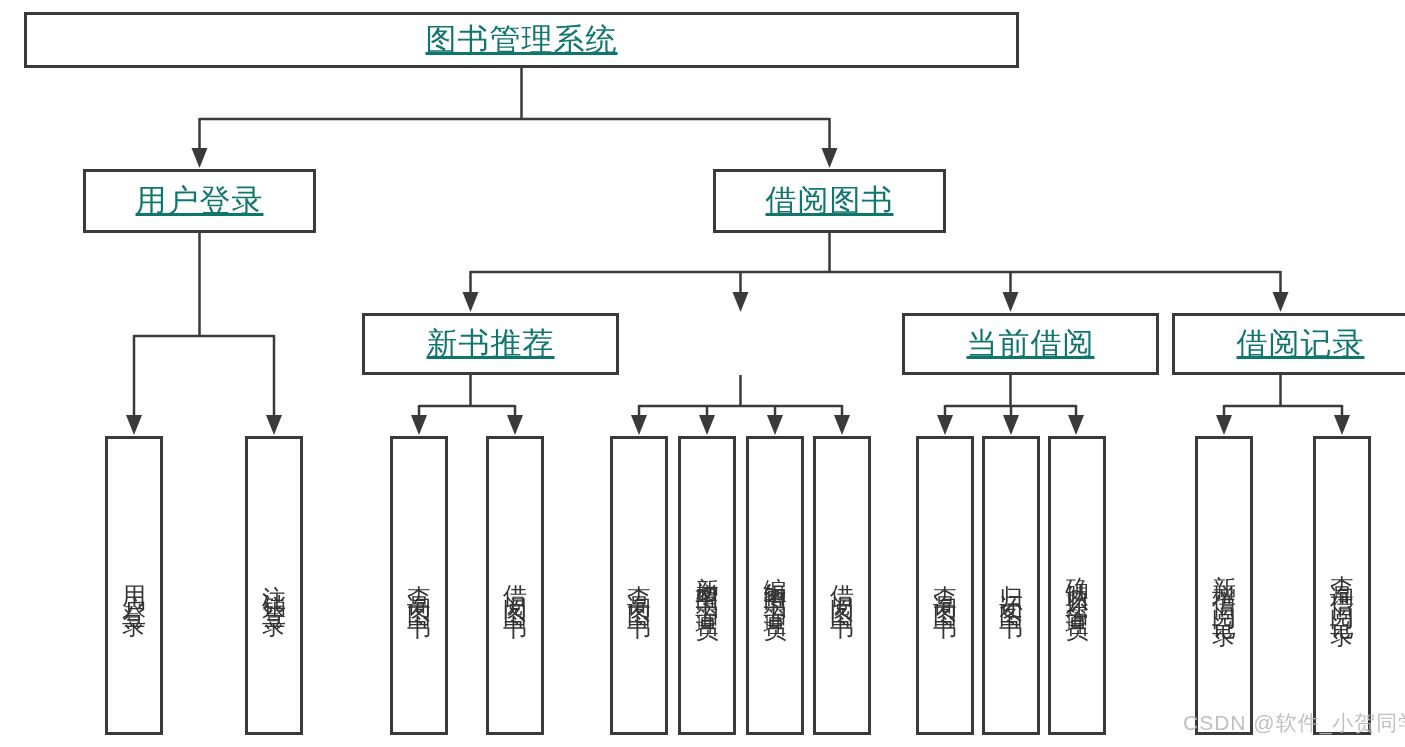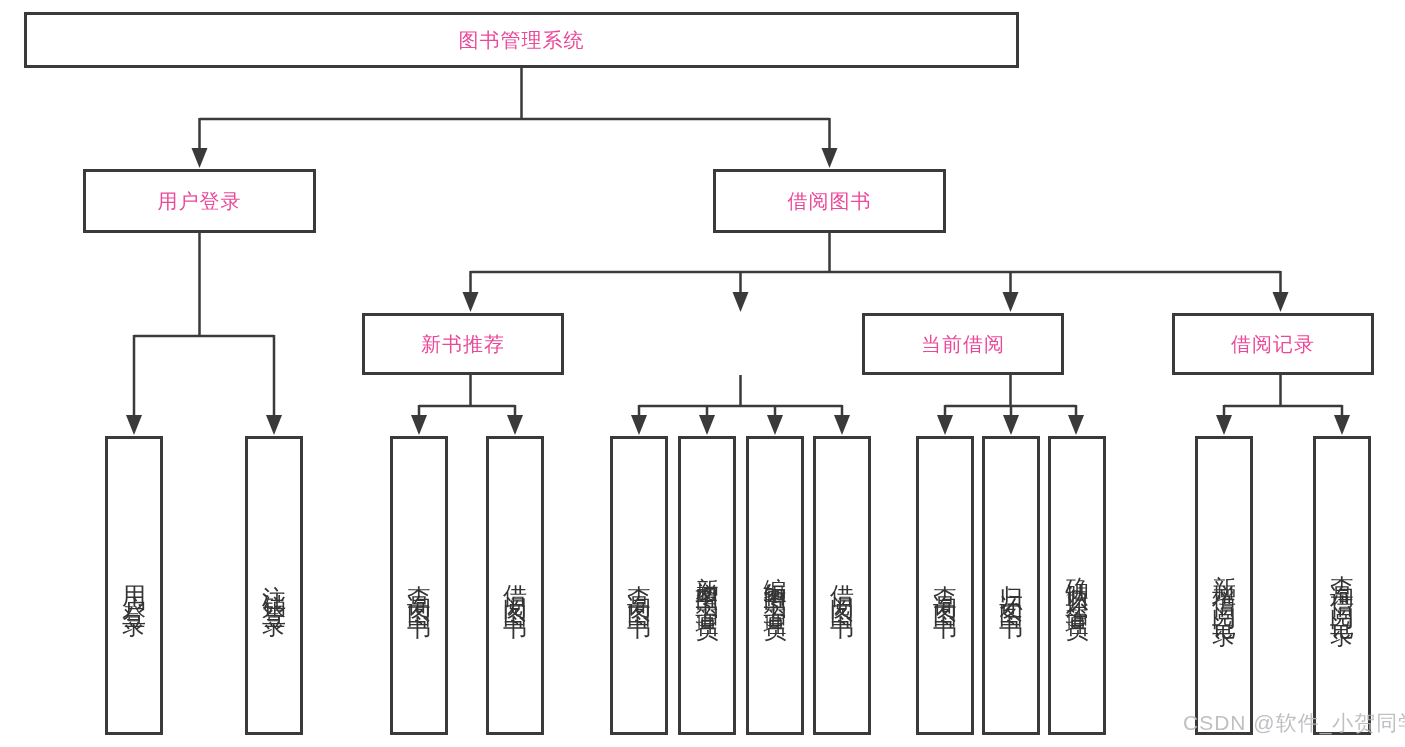--- a/index.html
+++ b/index.html
@@ -14,23 +14,23 @@
   .connectors{position:absolute;left:0;top:0;width:1405px;height:747px;}
   .box{
     position:absolute;
     box-sizing:border-box;
     border:3px solid #3a3a3a;
     background:#ffffff;
     display:flex;align-items:center;justify-content:center;
   }
   .root{left:24px;top:12px;width:995px;height:56px;}
   .lvl2{top:169px;width:233px;height:64px;}
-  .lvl3{top:313px;width:202px;height:62px;}
+  .lvl3{top:313px;width:257px;height:62px;}
   .leaf{top:436px;width:58px;height:299px;}
-  .hlabel{font-size:20px;letter-spacing:1px;color:#ec4899;white-space:nowrap;}
+  .hlabel{font-size:31px;letter-spacing:1px;color:#0f766e;white-space:nowrap;text-decoration:underline;}
   .vlabel{
     writing-mode:vertical-rl;
     text-orientation:mixed;
     font-size:24px;
     letter-spacing:10px;
     color:#333333;
     line-height:1;
   }
   .vlabel.long{font-size:23px;letter-spacing:6px;}
   .watermark{
@@ -89,21 +89,21 @@
   <div class="box lvl2" style="left:83px">
     <span class="hlabel">用户登录</span>
   </div>
   <div class="box lvl2" style="left:713px">
     <span class="hlabel">借阅图书</span>
   </div>
 
   <div class="box lvl3" style="left:362px">
     <span class="hlabel">新书推荐</span>
   </div>
-  <div class="box lvl3" style="left:862px">
+  <div class="box lvl3" style="left:902px">
     <span class="hlabel">当前借阅</span>
   </div>
   <div class="box lvl3" style="left:1172px">
     <span class="hlabel">借阅记录</span>
   </div>
 
   <div class="box leaf" style="left:105px">
     <span class="vlabel">用户登录</span>
   </div>
   <div class="box leaf" style="left:245px">

